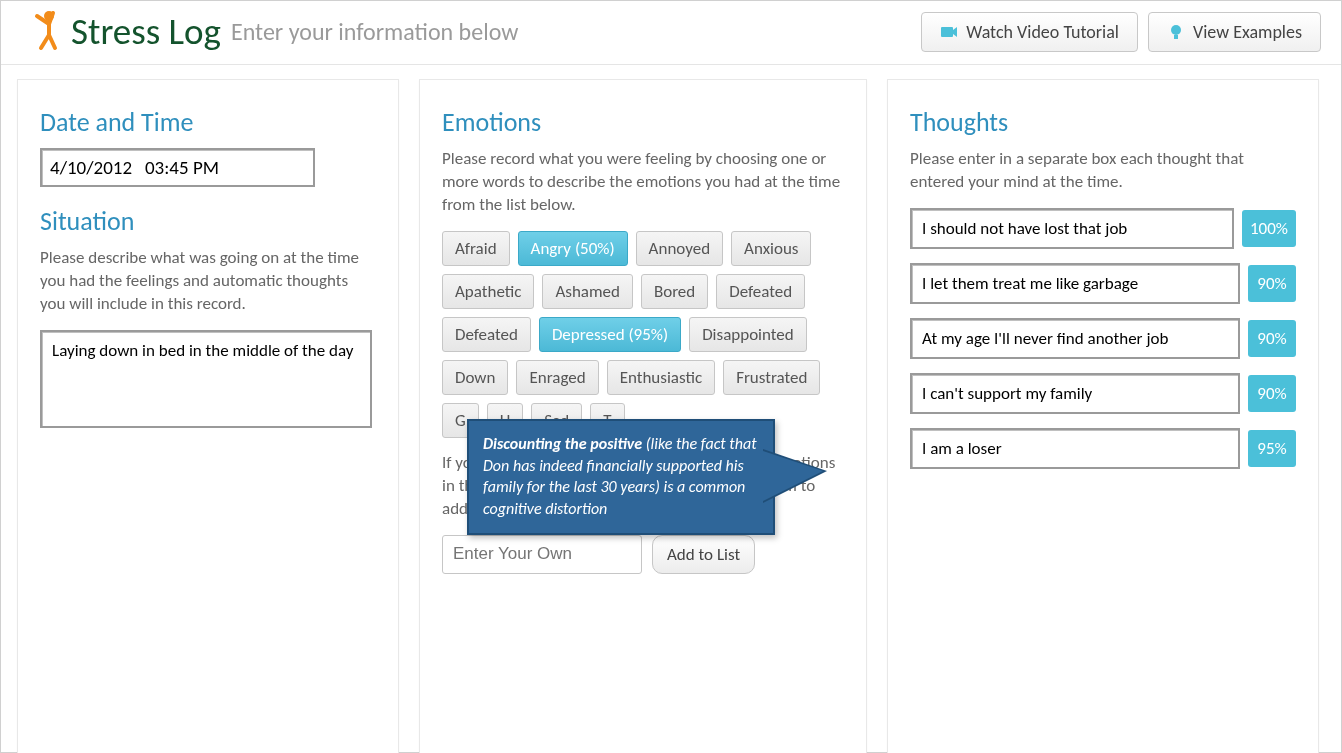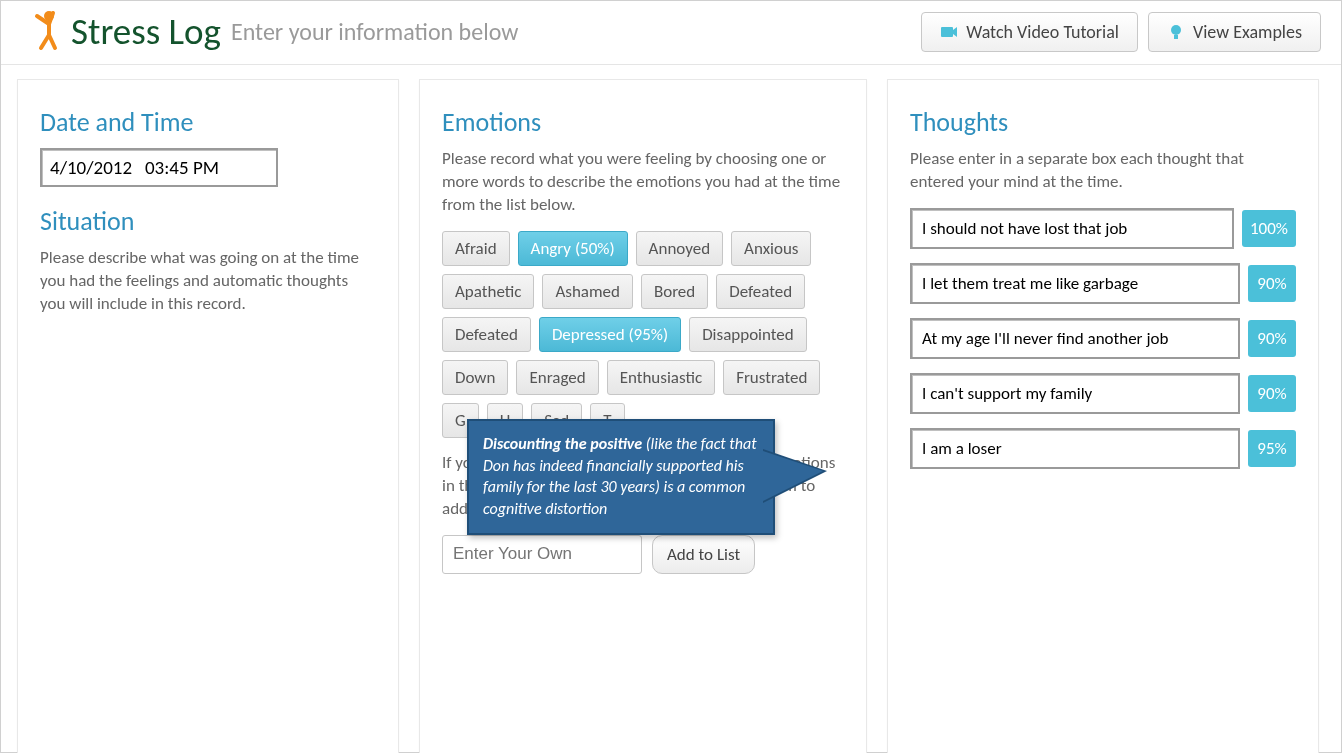--- a/index.html
+++ b/index.html
@@ -83,21 +83,21 @@
     font-size: 17px;
     line-height: 1.35;
     margin: 8px 0 14px 0;
   }
   .dt-box {
     border: 2px solid #9a9a9a;
     box-shadow: inset 1px 1px 0 #c0c0c0;
     padding: 6px 8px;
     font-size: 19px;
     color: #000;
-    width: 238px;
+    width: 275px;
     background:#fff;
   }
   .situation-box {
     border: 2px solid #9a9a9a;
     box-shadow: inset 1px 1px 0 #c0c0c0;
     padding: 8px 10px;
     font-size: 17px;
     width: 332px;
     height: 98px;
     color:#000;
@@ -260,20 +260,23 @@
   <div class="main">
 
     <div class="panel left">
       <h2 class="section">Date and Time</h2>
       <div class="dt-box">
         <span>4/10/2012</span>&nbsp;&nbsp;
         <span>03:45 PM</span>
       </div>
       <h2 class="section" style="margin-top:18px">Situation</h2>
       <p class="desc">Please describe what was going on at the time you had the feelings and automatic thoughts you will include in this record.</p>
+      <div class="situation-box">
+        <span>Laying down in bed in the middle of the day</span>
+      </div>
     </div>
 
     <div class="panel mid">
       <h2 class="section">Emotions</h2>
       <p class="desc">Please record what you were feeling by choosing one or more words to describe the emotions you had at the time from the list below.</p>
       <div class="emotions-wrap" id="emotions-wrap">
           <div class="chip">Afraid</div>
           <div class="chip sel">Angry (50%)</div>
           <div class="chip">Annoyed</div>
           <div class="chip">Anxious</div>

